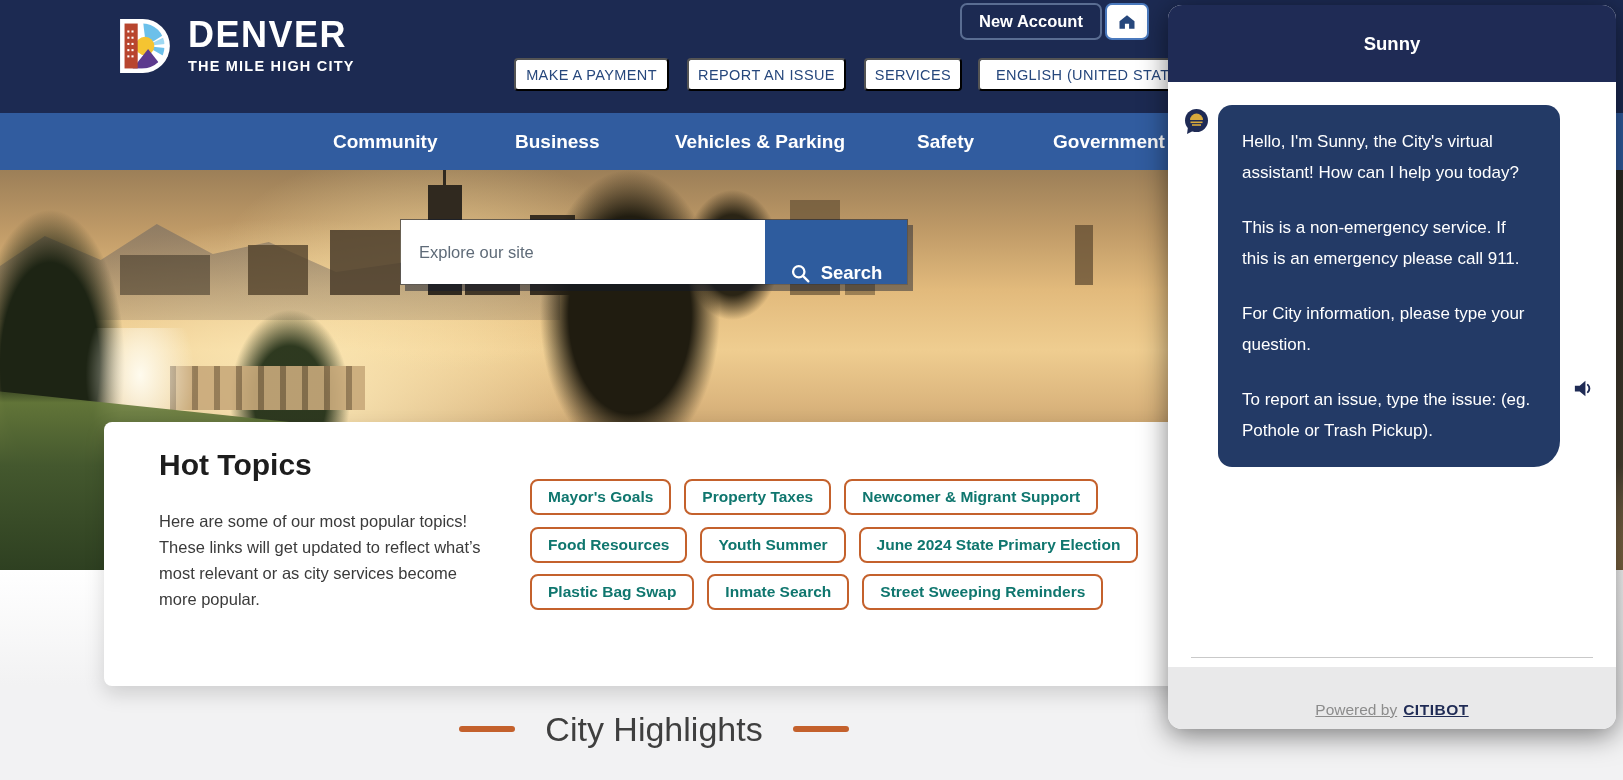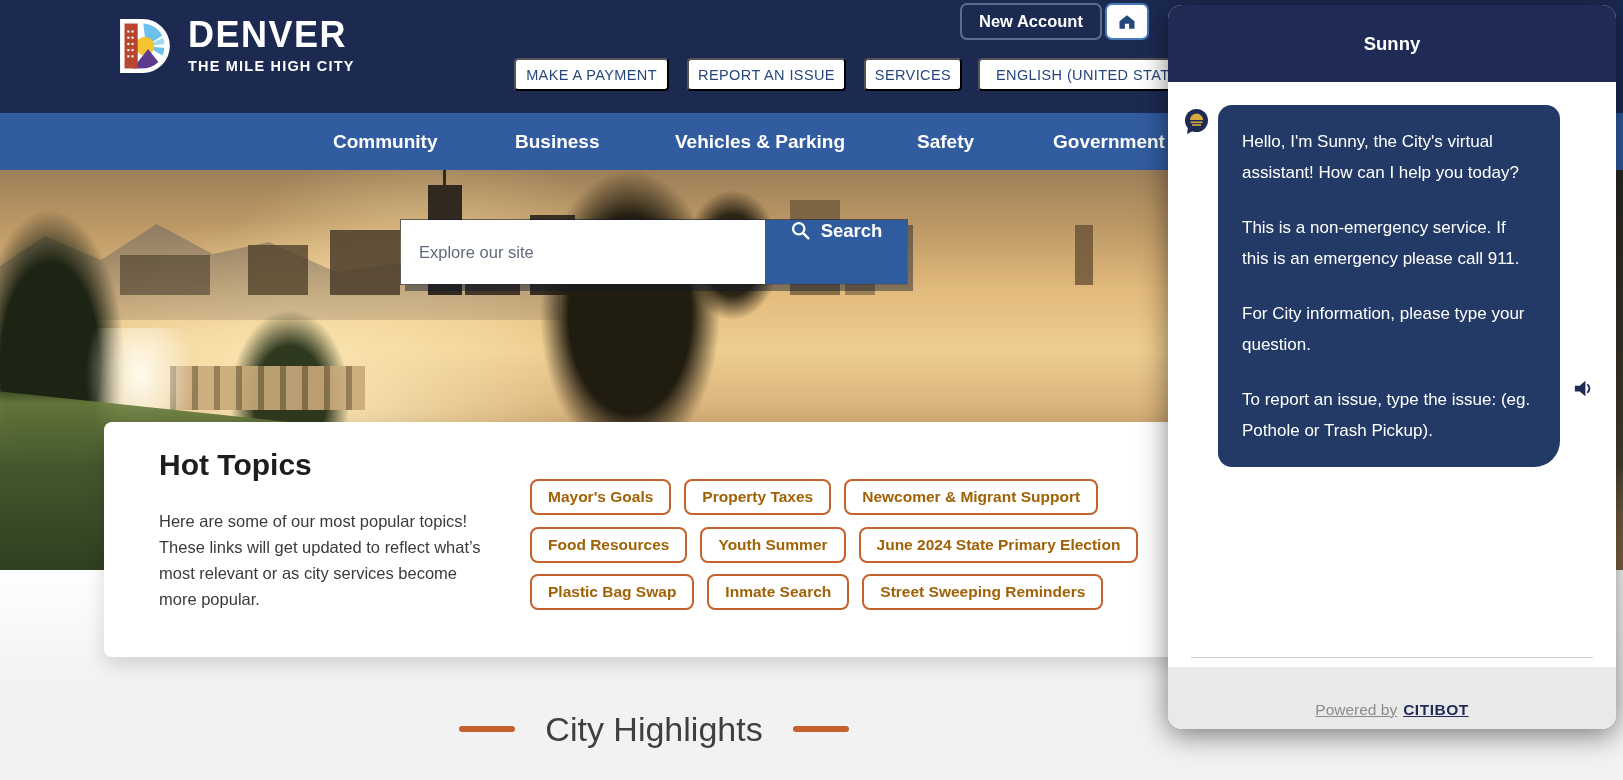--- a/index.html
+++ b/index.html
@@ -46,29 +46,29 @@
   .hero .right-trees { position:absolute; left:1520px; top:0; width:103px; height:395px;
     background:linear-gradient(180deg,#2a2923 0%,#3b352a 45%,#4a4232 75%, rgba(74,66,50,0) 100%); }
 
   
   .search-bar { position:absolute; left:400px; top:219px; width:508px; height:66px; display:flex; z-index:4;
     border:1px solid rgba(15,25,45,0.55); box-shadow:5px 6px 0 rgba(15,25,45,0.45); }
   .search-input { flex:1; border:0; outline:none; background:#fff; padding-left:18px; font-size:16.5px;
     color:#333; font-family:"Liberation Sans", sans-serif; }
   .search-input::placeholder { color:#5f6b78; opacity:1; }
   .search-btn { width:142px; background:#2e5c9e; border:0; color:#fff; font-size:18.5px; font-weight:700;
-    display:flex; align-items:flex-start; justify-content:center; gap:10px; font-family:"Liberation Sans", sans-serif; }
-
-  
-  .topics-card { position:absolute; left:104px; top:422px; width:1436px; height:235px; background:#fff;
+    display:flex; align-items:flex-end; justify-content:center; gap:10px; font-family:"Liberation Sans", sans-serif; }
+
+  
+  .topics-card { position:absolute; left:104px; top:422px; width:1436px; height:264px; background:#fff;
     border-radius:8px; box-shadow:0 8px 20px rgba(0,0,0,0.15); z-index:4;text-decoration:underline; }
   .topics-title { position:absolute; left:55px; top:26px; font-size:30px; font-weight:700; color:#1d1d1d; }
   .topics-desc { position:absolute; left:55px; top:86px; width:335px; font-size:16.5px; line-height:26px; color:#3b3b3b; }
   .topic-row { position:absolute; left:426px; display:flex; gap:13px; height:36px; }
-  .topic-btn { border:2.5px solid #c4612c; border-radius:8px; background:#fff; color:#a16207;
+  .topic-btn { border:2.5px solid #c4612c; border-radius:8px; background:#fff; color:#0f766e;
     font-size:15.5px; font-weight:700; padding:0 16px; display:flex; align-items:center; white-space:nowrap;
     font-family:"Liberation Sans", sans-serif; }
 
   
   .below-hero { position:absolute; left:0; top:570px; width:1623px; height:210px;
     background:linear-gradient(180deg,#ffffff 0%,#f2f2f3 55%); z-index:0; }
   .highlights { position:absolute; left:0; top:705px; width:1308px; height:48px; display:flex;
     align-items:center; justify-content:center; gap:30px; z-index:2; }
   .highlights .dash { width:56px; height:6px; border-radius:3px; background:#c4612c; }
   .highlights-title { font-size:34px; font-weight:400; color:#3f3f3f; }

